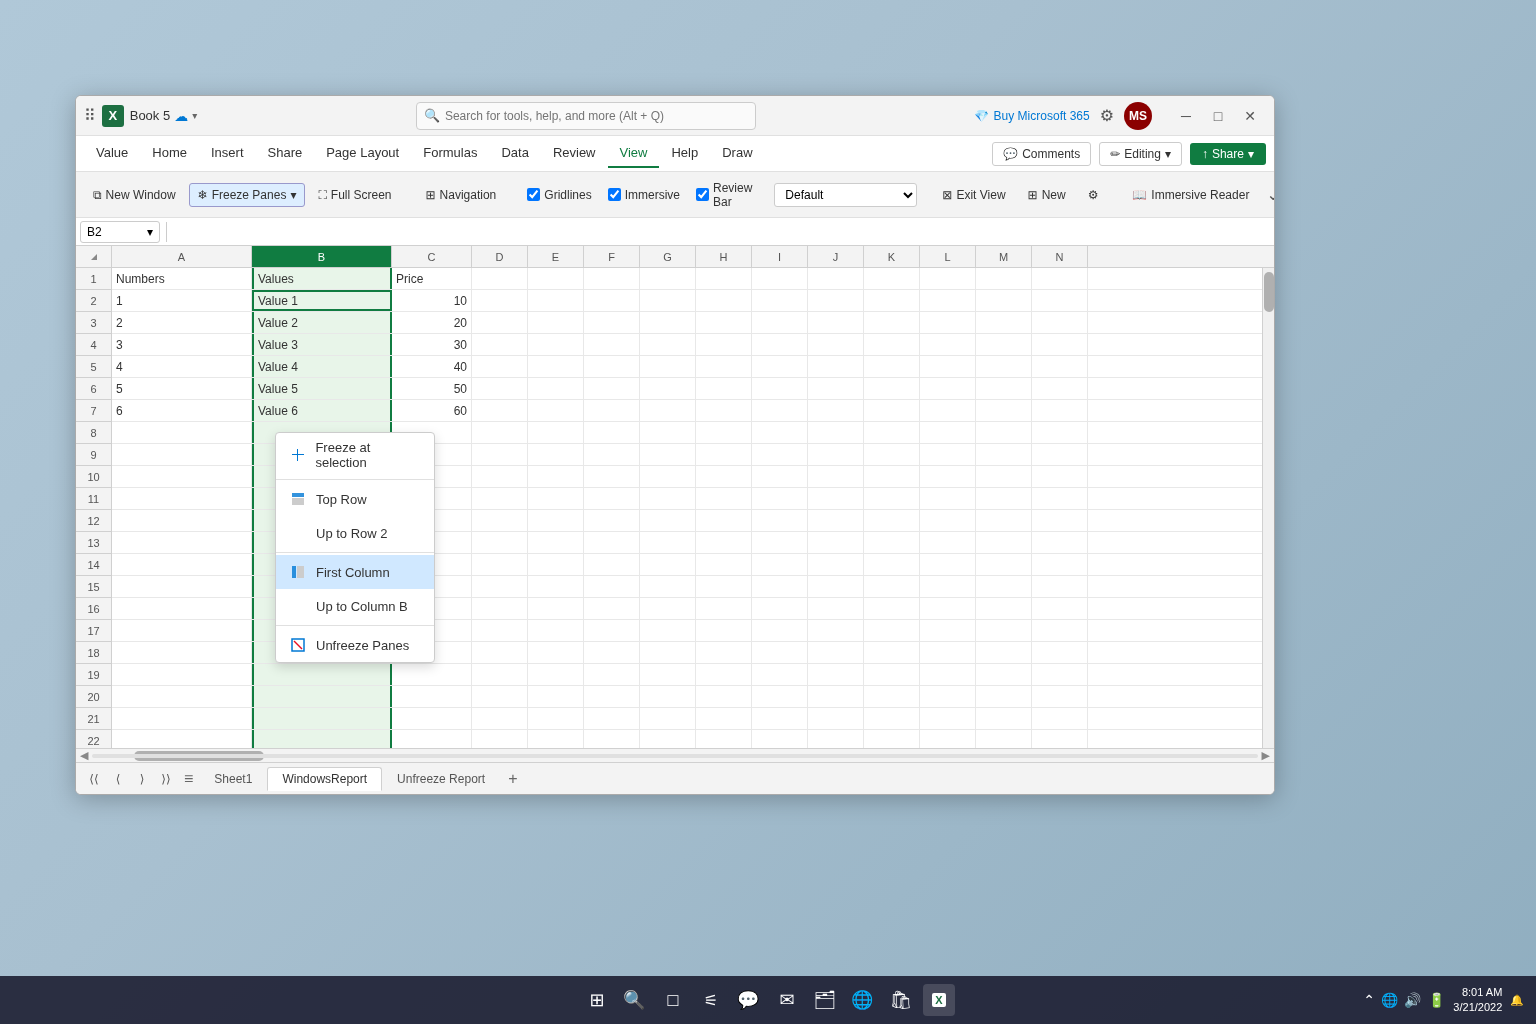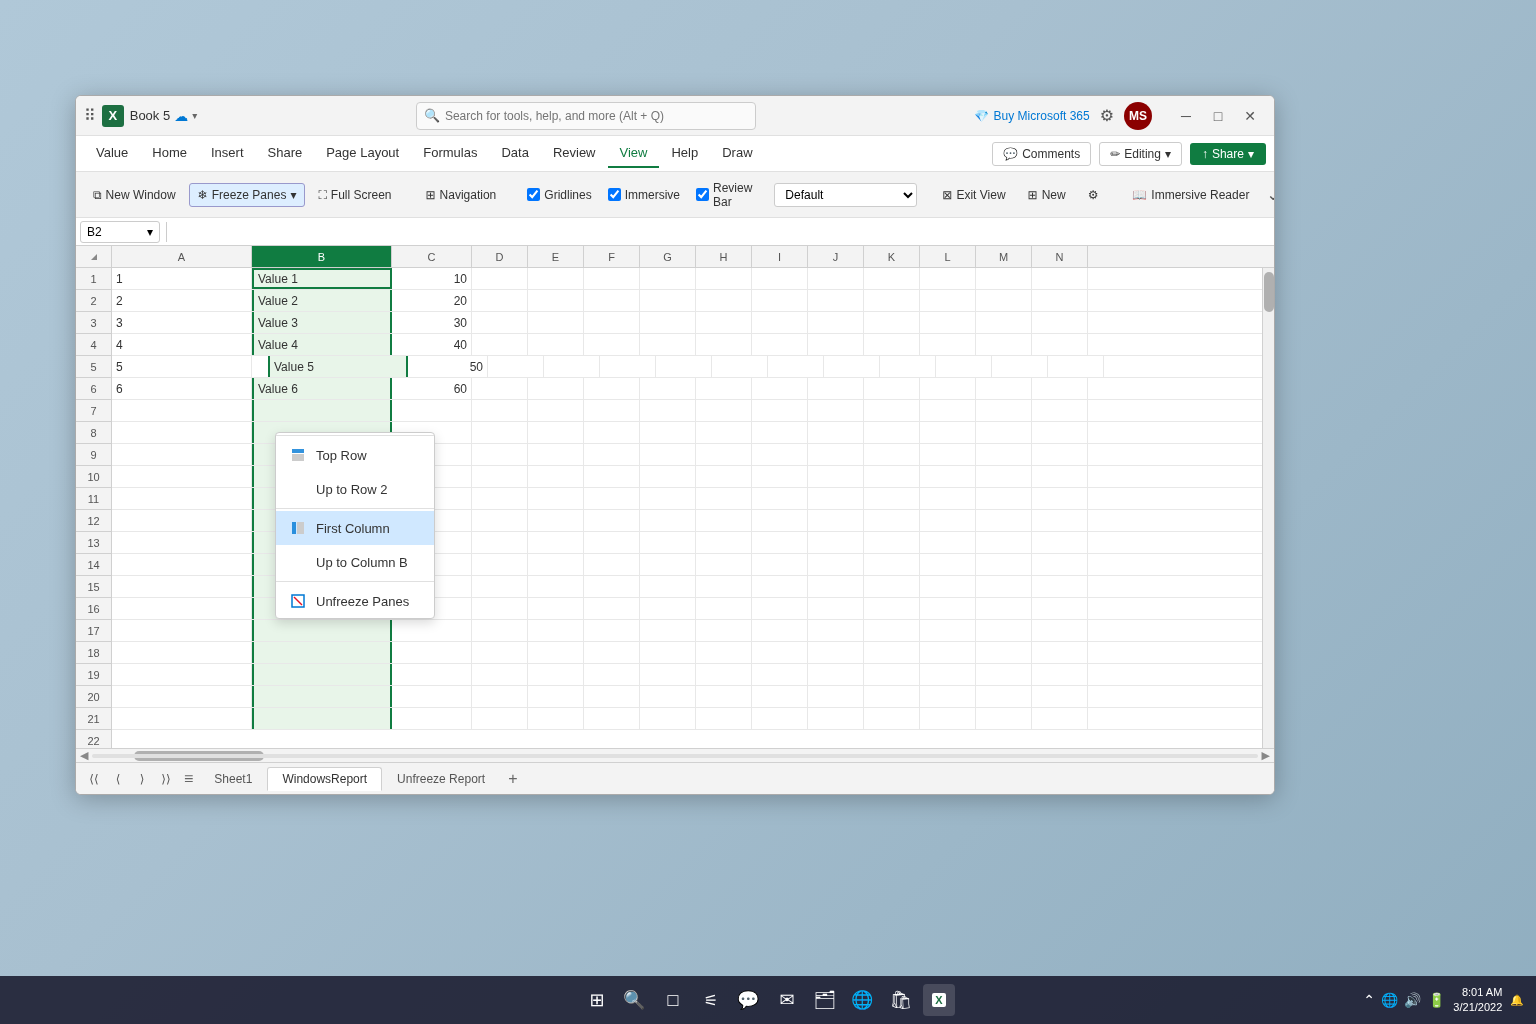--- a/index.html
+++ b/index.html
@@ -731,20 +731,36 @@
         <div class="col-header" style="width:56px">J</div>
         <div class="col-header" style="width:56px">K</div>
         <div class="col-header" style="width:56px">L</div>
         <div class="col-header" style="width:56px">M</div>
         <div class="col-header" style="width:56px">N</div>
       </div>
 
       <div style="display:flex;flex:1;overflow:hidden;">
         <div class="grid-rows">
 
+          <div class="grid-row">
+            <div class="grid-cell" style="width:140px">Numbers</div>
+            <div class="grid-cell" style="width:140px;background:#e8f5e9;border-left:2px solid #107c41;border-right:2px solid #107c41;">Values</div>
+            <div class="grid-cell" style="width:80px">Price</div>
+            <div class="grid-cell" style="width:56px"></div>
+            <div class="grid-cell" style="width:56px"></div>
+            <div class="grid-cell" style="width:56px"></div>
+            <div class="grid-cell" style="width:56px"></div>
+            <div class="grid-cell" style="width:56px"></div>
+            <div class="grid-cell" style="width:56px"></div>
+            <div class="grid-cell" style="width:56px"></div>
+            <div class="grid-cell" style="width:56px"></div>
+            <div class="grid-cell" style="width:56px"></div>
+            <div class="grid-cell" style="width:56px"></div>
+            <div class="grid-cell" style="width:56px"></div>
+          </div>
 
           <div class="grid-row">
             <div class="grid-cell" style="width:140px">1</div>
             <div class="grid-cell selected" style="width:140px">Value 1</div>
             <div class="grid-cell" style="width:80px;text-align:right;justify-content:flex-end;">10</div>
             <div class="grid-cell" style="width:56px"></div>
             <div class="grid-cell" style="width:56px"></div>
             <div class="grid-cell" style="width:56px"></div>
             <div class="grid-cell" style="width:56px"></div>
             <div class="grid-cell" style="width:56px"></div>
@@ -802,21 +818,21 @@
             <div class="grid-cell" style="width:56px"></div>
             <div class="grid-cell" style="width:56px"></div>
             <div class="grid-cell" style="width:56px"></div>
             <div class="grid-cell" style="width:56px"></div>
             <div class="grid-cell" style="width:56px"></div>
             <div class="grid-cell" style="width:56px"></div>
           </div>
 
           <div class="grid-row">
             <div class="grid-cell" style="width:140px">5</div>
-            <div class="grid-cell" style="width:140px;background:#e8f5e9;border-left:2px solid #107c41;border-right:2px solid #107c41;margin-left:16px;">Value 5</div>
+            <div class="grid-cell" style="width:140px;background:#e8f5e9;border-left:2px solid #107c41;border-right:2px solid #107c41;">Value 5</div>
             <div class="grid-cell" style="width:80px;text-align:right;justify-content:flex-end;">50</div>
             <div class="grid-cell" style="width:56px"></div>
             <div class="grid-cell" style="width:56px"></div>
             <div class="grid-cell" style="width:56px"></div>
             <div class="grid-cell" style="width:56px"></div>
             <div class="grid-cell" style="width:56px"></div>
             <div class="grid-cell" style="width:56px"></div>
             <div class="grid-cell" style="width:56px"></div>
             <div class="grid-cell" style="width:56px"></div>
             <div class="grid-cell" style="width:56px"></div>
@@ -1084,20 +1100,29 @@
 
         </div>
 
         <div class="v-scrollbar">
           <div style="width:10px;height:40px;background:#b0b0b0;border-radius:5px;margin:4px auto;"></div>
         </div>
       </div>
     </div>
 
     <div class="freeze-dropdown">
+      <div class="freeze-item">
+        <div class="freeze-item-icon">
+          <svg width="16" height="16" viewBox="0 0 16 16">
+              <rect x="2" y="7" width="12" height="1" fill="#0078d4"></rect>
+              <rect x="7" y="2" width="1" height="12" fill="#0078d4"></rect>
+            </svg>
+        </div>
+        <span>Freeze at selection</span>
+      </div>
       <div class="freeze-separator"></div>
       <div class="freeze-item">
         <div class="freeze-item-icon">
           <svg width="16" height="16" viewBox="0 0 16 16">
               <rect x="2" y="2" width="12" height="4" fill="#0078d4" opacity="0.8"></rect>
               <rect x="2" y="7" width="12" height="7" fill="#ccc"></rect>
             </svg>
         </div>
         <span>Top Row</span>
       </div>

